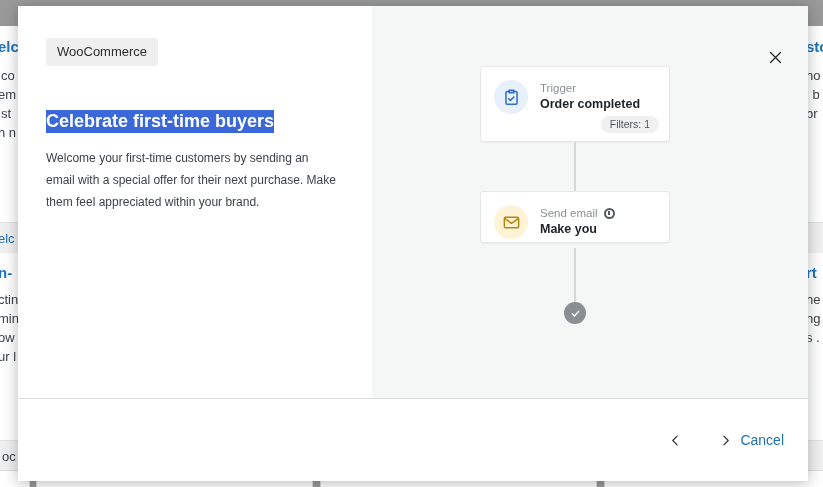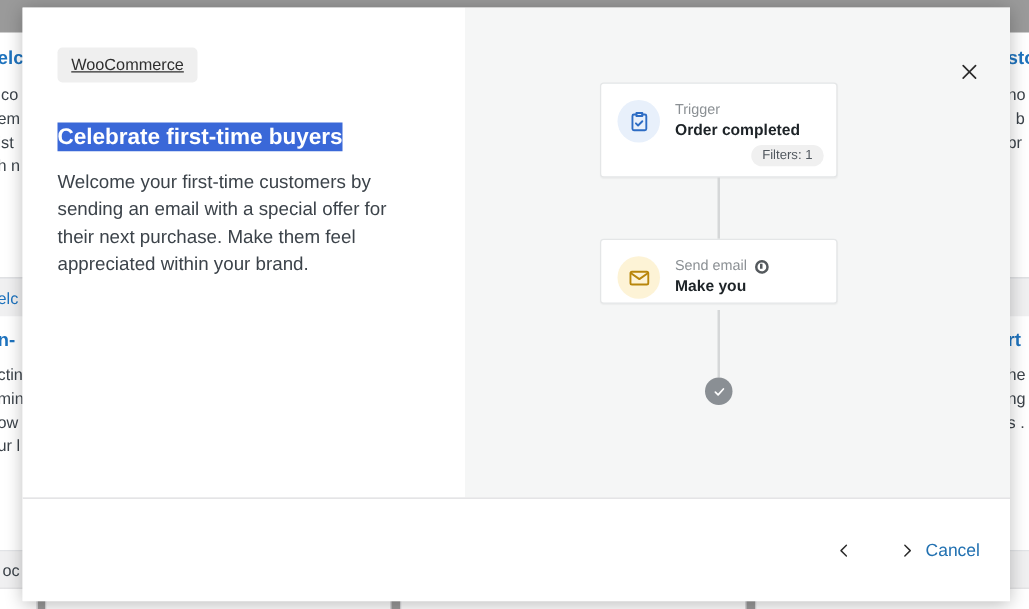--- a/index.html
+++ b/index.html
@@ -93,38 +93,37 @@
     box-sizing: border-box;
   }
   #integration-chip {
     display: inline-block;
     background: #efefef;
     color: #2f2f2f;
     font-size: 13px;
     padding: 7px 11px 8px 11px;
     border-radius: 4px;
     line-height: 1;
-    text-decoration: underline;
   }
   #recipe-title {
     margin: 35px 0 0 0;
     font-size: 18px;
     font-weight: bold;
     color: #ffffff;
     line-height: 23px;
     display: inline;
     background: #3a68d8;
     box-decoration-break: clone;
     -webkit-box-decoration-break: clone;
     padding: 1px 0 2px 0;
   }
-  #recipe-title-wrap { margin-top: 32px; }
+  #recipe-title-wrap { margin-top: 44px; }
   #recipe-description {
     margin: 14px 0 0 0;
-    font-size: 15px;
+    font-size: 12px;
     color: #3c434a;
     line-height: 22px;
     max-width: 292px;
   }
 
   
   #flow-panel {
     flex: 1 1 auto;
     background: #f5f6f6;
     position: relative;

